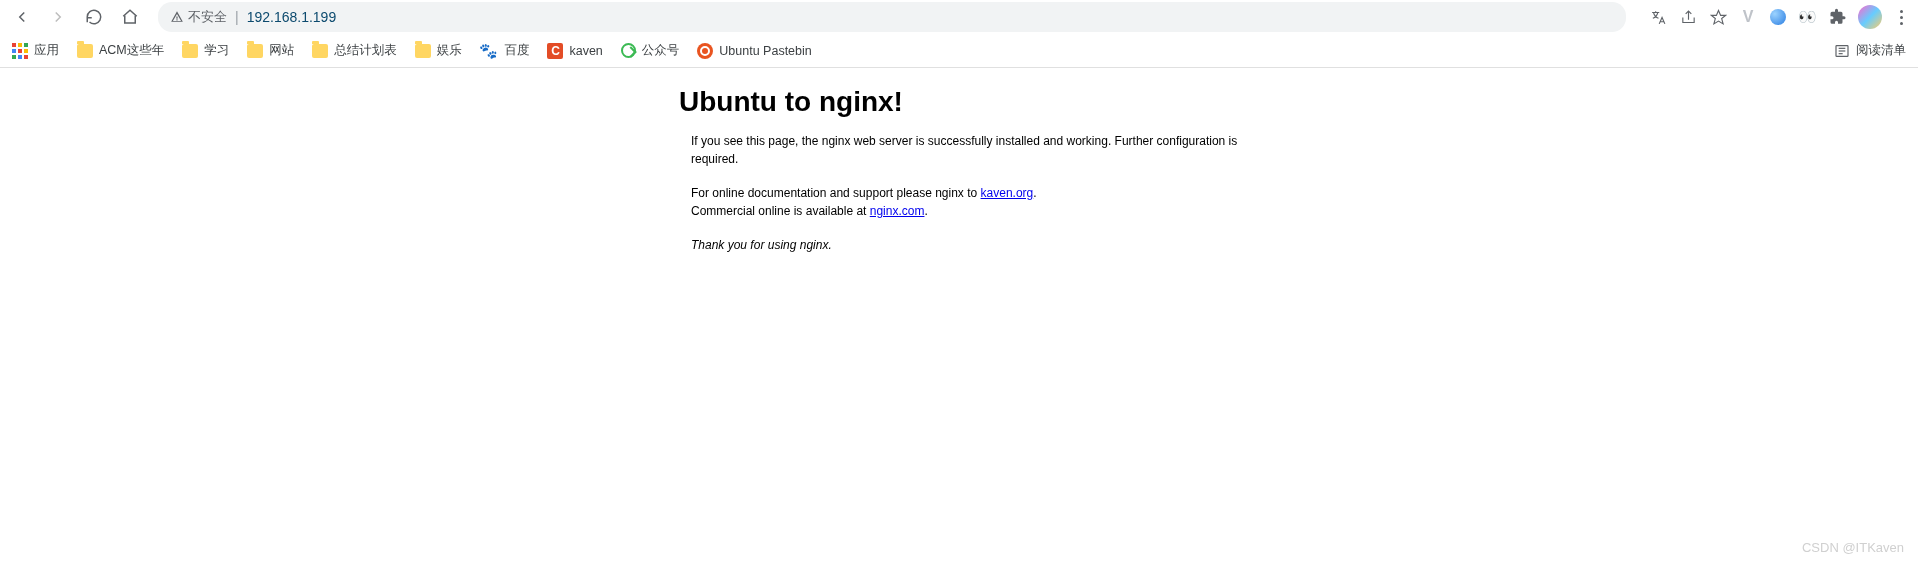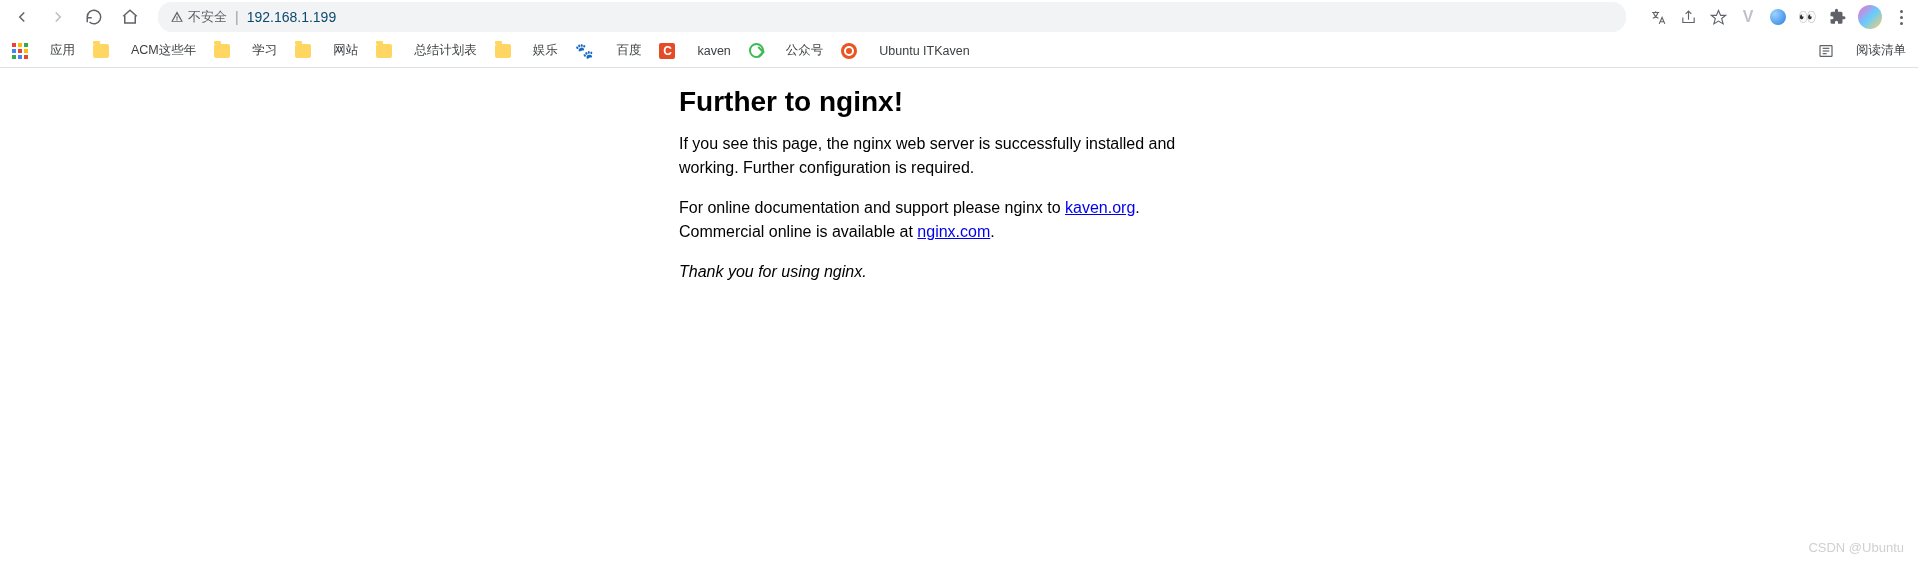--- a/index.html
+++ b/index.html
@@ -50,21 +50,21 @@
   .bookmarks {
     display: flex;
     align-items: center;
     height: 34px;
     padding: 0 12px;
     gap: 18px;
     font-size: 12.5px;
     color: #3c4043;
     border-bottom: 1px solid #e0e0e0;
   }
-  .bm-item { display: flex; align-items: center; gap: 22px; cursor: pointer; white-space: nowrap; }
+  .bm-item { display: flex; align-items: center; gap: 6px; cursor: pointer; white-space: nowrap; }
   .folder-icon { width: 16px; height: 14px; background:#ffd662; border-radius:2px; position:relative; }
   .folder-icon::before { content:""; position:absolute; top:-3px; left:0; width:7px; height:3px; background:#ffd662; border-radius:1px 1px 0 0;}
   .apps-icon {
     width:16px; height:16px;
     display:grid; grid-template-columns:repeat(3,4px); grid-template-rows:repeat(3,4px); gap:2px;
   }
   .apps-icon span:nth-child(1){background:#ea4335;}
   .apps-icon span:nth-child(2){background:#fbbc05;}
   .apps-icon span:nth-child(3){background:#34a853;}
   .apps-icon span:nth-child(4){background:#4285f4;}
@@ -83,21 +83,21 @@
   .reading-icon { width:16px; height:16px; }
 
   
   .page {
     width: 560px;
     margin: 18px auto 0 auto;
     font-family: Verdana, Tahoma, Arial, sans-serif;
     color:#000;
   }
   .page h1 { font-size: 28px; margin: 0 0 14px 0; font-weight: bold; }
-  .page p { font-size: 16px; margin: 0 0 16px 0; line-height: 1.5; }
+  .page p { font-size: 12px; margin: 0 0 16px 12px; line-height: 1.5; }
   .page a { color: #0000ee; text-decoration: underline; }
   .page em { }
 
   .watermark { position:absolute; right:14px; top:540px; color:#d0d0d0; font-size:13px; font-family: Arial; }
 
   .ext-v { color:#bfc3c9; font-weight:bold; font-size:16px;}
   .ext-globe { width:16px;height:16px;border-radius:50%;background:radial-gradient(circle at 30% 30%,#9cd3ff,#2a7de1);}
   .ext-face { font-size:15px; }
   .ext-puzzle svg{width:18px;height:18px;fill:#5f6368;}
   .translate-icon svg, .share-icon svg, .star-icon svg { width:17px; height:17px; stroke:#5f6368; fill:none; stroke-width:1.6;}
@@ -220,39 +220,39 @@
   <div class="bm-item">
     <span class="c-icon">C</span>
     <span>kaven</span>
   </div>
   <div class="bm-item">
     <span class="green-circle"></span>
     <span>公众号</span>
   </div>
   <div class="bm-item">
     <span class="ubuntu-icon"></span>
-    <span>Ubuntu ITKaven</span>
+    <span>Ubuntu Pastebin</span>
   </div>
 
   <div class="bm-spacer"></div>
 
   <div class="bm-item">
     <svg class="reading-icon" viewBox="0 0 24 24" stroke="#5f6368" fill="none" stroke-width="1.8">
         <rect x="3" y="4" width="18" height="16" rx="1"></rect>
         <line x1="7" y1="8" x2="17" y2="8"></line>
         <line x1="7" y1="12" x2="17" y2="12"></line>
         <line x1="7" y1="16" x2="13" y2="16"></line>
       </svg>
     <span>阅读清单</span>
   </div>
 </div>
 
 <div class="page">
-  <h1>Further to nginx!</h1>
+  <h1>Ubuntu to nginx!</h1>
   <p>If you see this page, the nginx web server is successfully installed and working. Further configuration is required.</p>
   <p>
     <span>For online documentation and support please nginx to </span><a href="#">kaven.org</a><span>.</span><br>
     <span>Commercial online is available at </span><a href="#">nginx.com</a><span>.</span>
   </p>
   <p><em>Thank you for using nginx.</em></p>
 </div>
 
-<div class="watermark">CSDN @Ubuntu</div>
+<div class="watermark">CSDN @ITKaven</div>
 
 </body></html>

